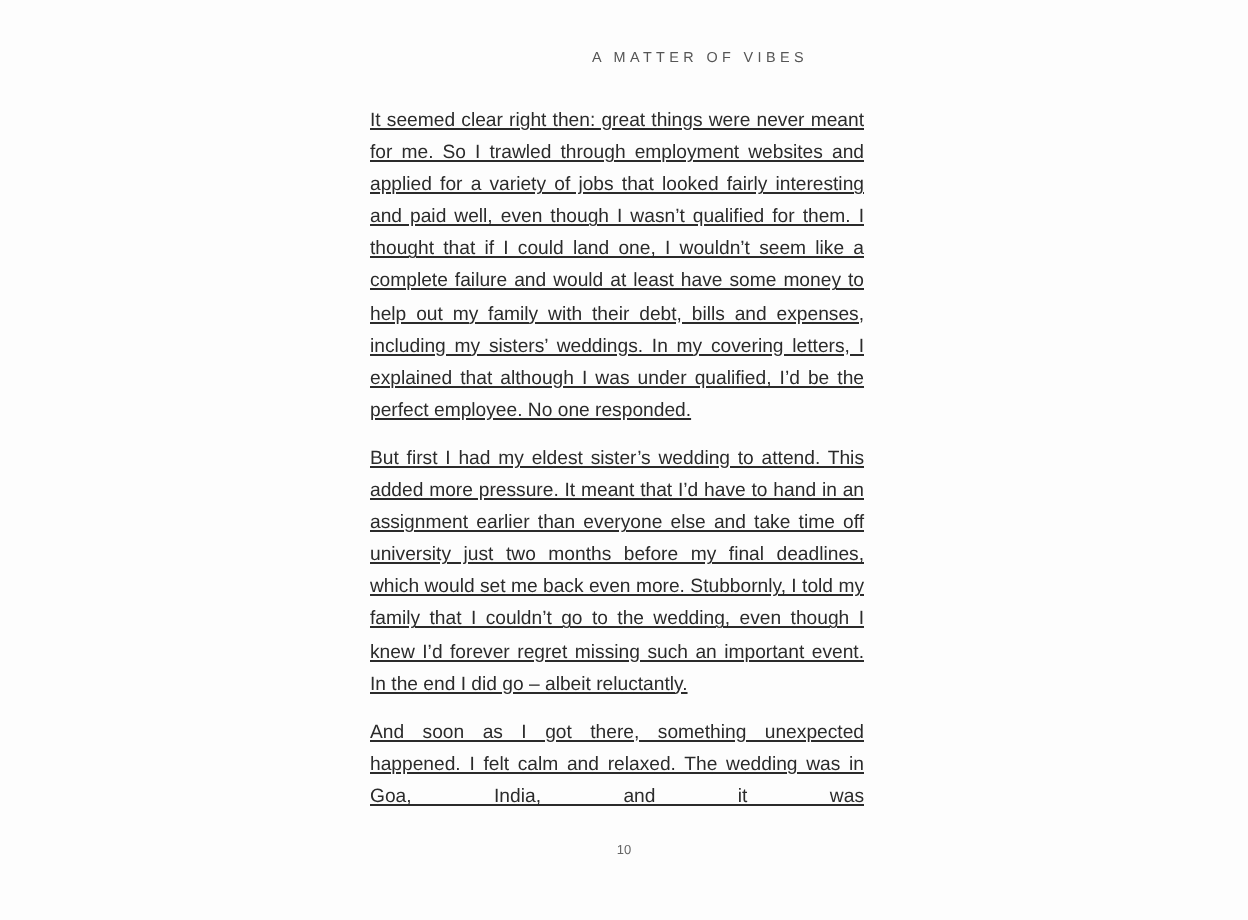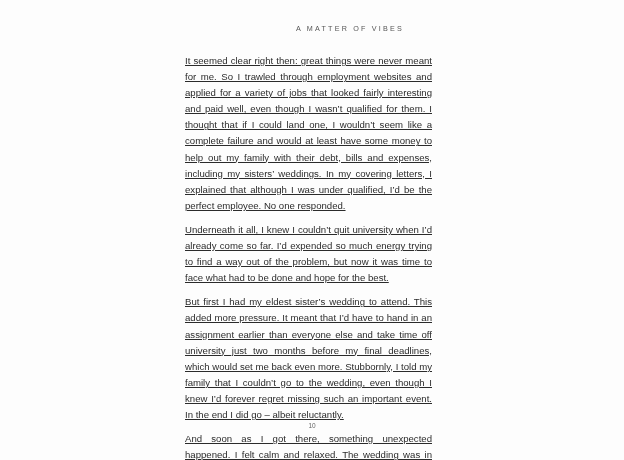--- a/index.html
+++ b/index.html
@@ -11,18 +11,17 @@
   .body p.last { text-align-last:justify; }
   .pagenum { position:absolute; top:422px; left:0; width:624px; text-align:center; font-size:6.5px; color:#666; }
 </style>
 </head>
 <body>
 
 <div class="page">
   <div class="header">A MATTER OF VIBES</div>
   <div class="body">
     <p>It seemed clear right then: great things were never meant for me. So I trawled through employment websites and applied for a variety of jobs that looked fairly interesting and paid well, even though I wasn’t qualified for them. I thought that if I could land one, I wouldn’t seem like a complete failure and would at least have some money to help out my family with their debt, bills and expenses, including my sisters’ weddings. In my covering letters, I explained that although I was under qualified, I’d be the perfect employee. No one responded.</p>
-    <p>Underneath it all, I knew I couldn’t quit university when I’d already come so far. I’d expended so much energy trying to find a way out of the problem, but now it was time to face what had to be done and hope for the best.</p>
     <p>But first I had my eldest sister’s wedding to attend. This added more pressure. It meant that I’d have to hand in an assignment earlier than everyone else and take time off university just two months before my final deadlines, which would set me back even more. Stubbornly, I told my family that I couldn’t go to the wedding, even though I knew I’d forever regret missing such an important event. In the end I did go – albeit reluctantly.</p>
     <p class="last">And soon as I got there, something unexpected happened. I felt calm and relaxed. The wedding was in Goa, India, and it was</p>
   </div>
   <div class="pagenum">10</div>
 </div>
 
 </body></html>

